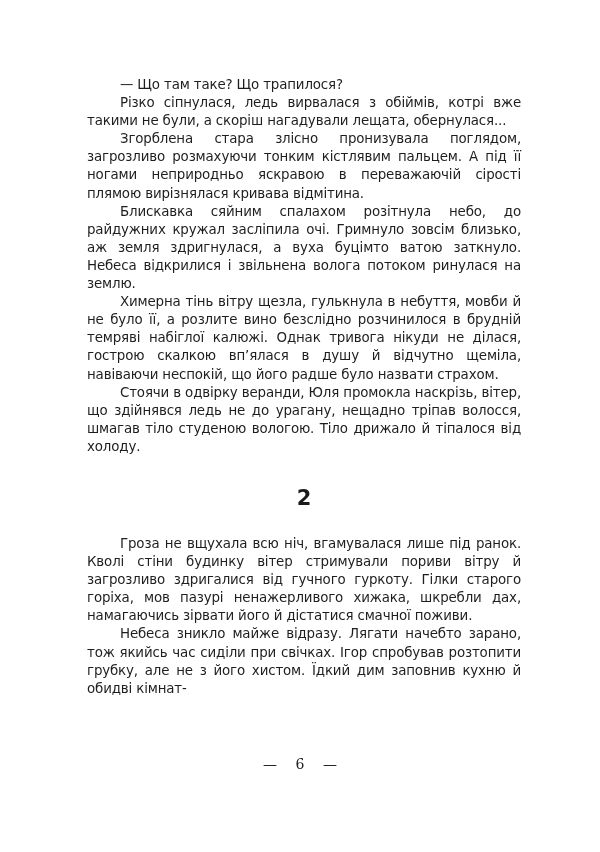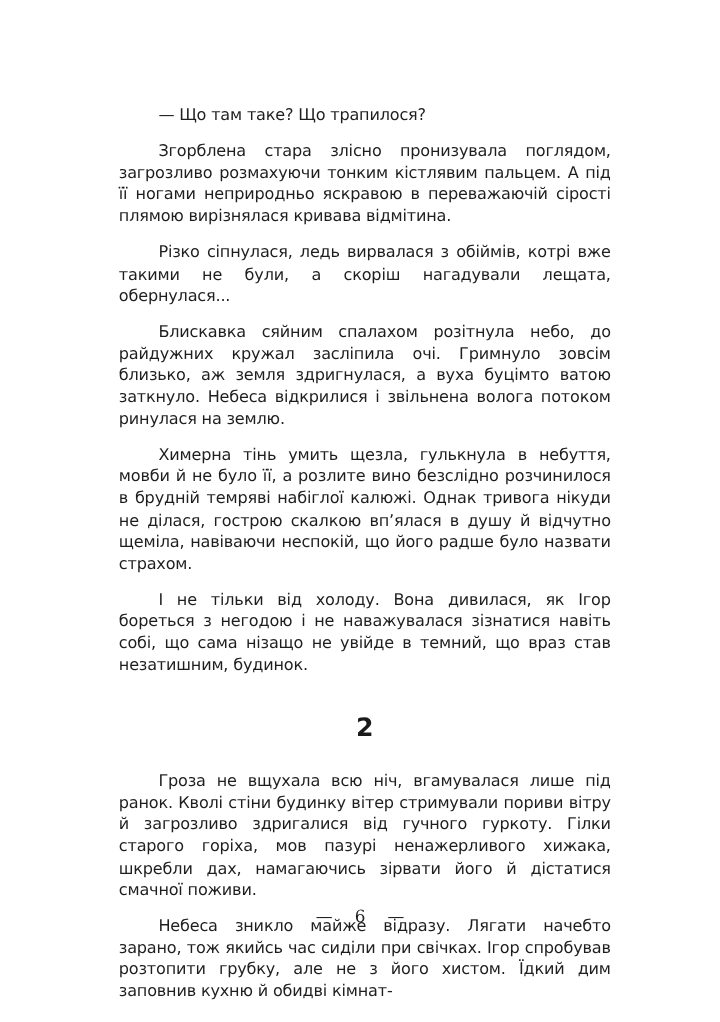--- a/index.html
+++ b/index.html
@@ -19,21 +19,21 @@
       top: 76px;
       width: 434px;
       font-family: "DejaVu Sans", sans-serif;
       font-size: 13.4px;
       line-height: 18.1px;
       color: #1e1e1e;
       text-align: justify;
       letter-spacing: -0.15px;
     }
     .page p {
-      margin: 12px;
+      margin: 0;
       text-indent: 33px;
       text-align-last: left;
     }
     .chapter-heading {
       text-align: center;
       font-family: "DejaVu Sans", sans-serif;
       font-weight: bold;
       font-size: 21px;
       line-height: 24px;
       margin: 30px 0 25px 0;
@@ -50,25 +50,25 @@
       font-size: 14px;
       color: #222;
       word-spacing: 14px;
     }
   </style>
 </head>
 <body>
 
 <div class="page">
   <p>— Що там таке? Що трапилося?</p>
+  <p>Різко сіпнулася, ледь вирвалася з обіймів, котрі вже такими не були, а скоріш нагадували лещата, обернулася...</p>
   <p>Згорблена стара злісно пронизувала поглядом, загрозливо розмахуючи тонким кістлявим пальцем. А під її ногами неприродньо яскравою в переважаючій сірості плямою вирізнялася кривава відмітина.</p>
-  <p>Різко сіпнулася, ледь вирвалася з обіймів, котрі вже такими не були, а скоріш нагадували лещата, обернулася...</p>
   <p>Блискавка сяйним спалахом розітнула небо, до райдужних кружал засліпила очі. Гримнуло зовсім близько, аж земля здригнулася, а вуха буцімто ватою заткнуло. Небеса відкрилися і звільнена волога потоком ринулася на землю.</p>
-  <p>Химерна тінь умить щезла, гулькнула в небуття, мовби й не було її, а розлите вино безслідно розчинилося в брудній темряві набіглої калюжі. Однак тривога нікуди не ділася, гострою скалкою вп’ялася в душу й відчутно щеміла, навіваючи неспокій, що його радше було назвати страхом.</p>
-  <p>І не тільки від холоду. Вона дивилася, як Ігор бореться з негодою і не наважувалася зізнатися навіть собі, що сама нізащо не увійде в темний, що враз став незатишним, будинок.</p>
+  <p>Химерна тінь вітру щезла, гулькнула в небуття, мовби й не було її, а розлите вино безслідно розчинилося в брудній темряві набіглої калюжі. Однак тривога нікуди не ділася, гострою скалкою вп’ялася в душу й відчутно щеміла, навіваючи неспокій, що його радше було назвати страхом.</p>
+  <p>Стоячи в одвірку веранди, Юля промокла наскрізь, вітер, що здійнявся ледь не до урагану, нещадно тріпав волосся, шмагав тіло студеною вологою. Тіло дрижало й тіпалося від холоду.</p>
 
   <div class="chapter-heading">2</div>
 
   <p>Гроза не вщухала всю ніч, вгамувалася лише під ранок. Кволі стіни будинку вітер стримували пориви вітру й загрозливо здригалися від гучного гуркоту. Гілки старого горіха, мов пазурі ненажерливого хижака, шкребли дах, намагаючись зірвати його й дістатися смачної поживи.</p>
   <p>Небеса зникло майже відразу. Лягати начебто зарано, тож якийсь час сиділи при свічках. Ігор спробував розтопити грубку, але не з його хистом. Їдкий дим заповнив кухню й обидві кімнат-</p>
 </div>
 
 <div class="page-number">— 6 —</div>
 
 </body></html>

